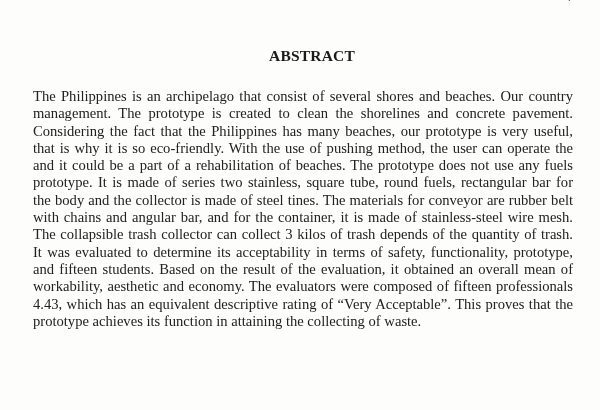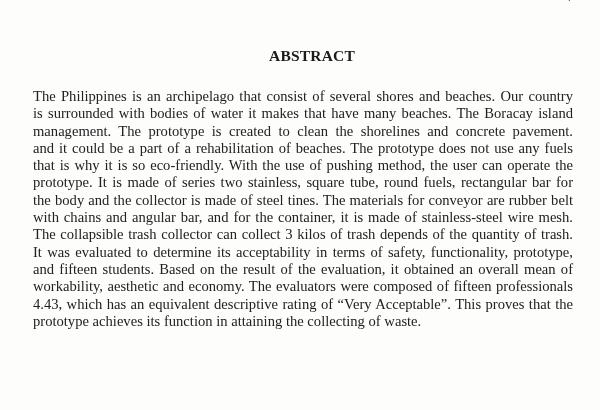--- a/index.html
+++ b/index.html
@@ -63,24 +63,24 @@
 </head>
 <body>
 
 <div class="page" style="background: rgb(253, 253, 252); color: rgb(33, 33, 33);">
   <div class="page-marker">v</div>
 
   <h1 class="heading">ABSTRACT</h1>
 
   <div class="paragraph">
       <div class="line">The Philippines is an archipelago that consist of several shores and beaches. Our country</div>
-      <div class="line">is surrounded with bodies of water it makes that have many beaches. The Boracay island</div>
       <div class="line">management. The prototype is created to clean the shorelines and concrete pavement.</div>
+      <div class="line">Considering the fact that the Philippines has many beaches, our prototype is very useful,</div>
+      <div class="line">that is why it is so eco-friendly. With the use of pushing method, the user can operate the</div>
       <div class="line">and it could be a part of a rehabilitation of beaches. The prototype does not use any fuels</div>
-      <div class="line">that is why it is so eco-friendly. With the use of pushing method, the user can operate the</div>
       <div class="line">prototype. It is made of series two stainless, square tube, round fuels, rectangular bar for</div>
       <div class="line">the body and the collector is made of steel tines. The materials for conveyor are rubber belt</div>
       <div class="line">with chains and angular bar, and for the container, it is made of stainless-steel wire mesh.</div>
       <div class="line">The collapsible trash collector can collect 3 kilos of trash depends of the quantity of trash.</div>
       <div class="line">It was evaluated to determine its acceptability in terms of safety, functionality, prototype,</div>
       <div class="line">and fifteen students. Based on the result of the evaluation, it obtained an overall mean of</div>
       <div class="line">workability, aesthetic and economy. The evaluators were composed of fifteen professionals</div>
       <div class="line">4.43, which has an equivalent descriptive rating of “Very Acceptable”. This proves that the</div>
       <div class="line last">prototype achieves its function in attaining the collecting of waste.</div>
     </div>

